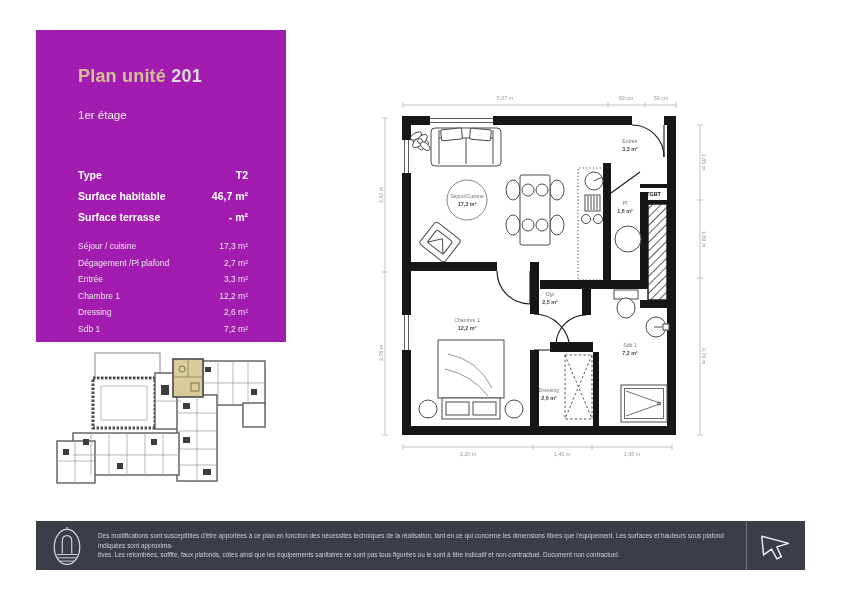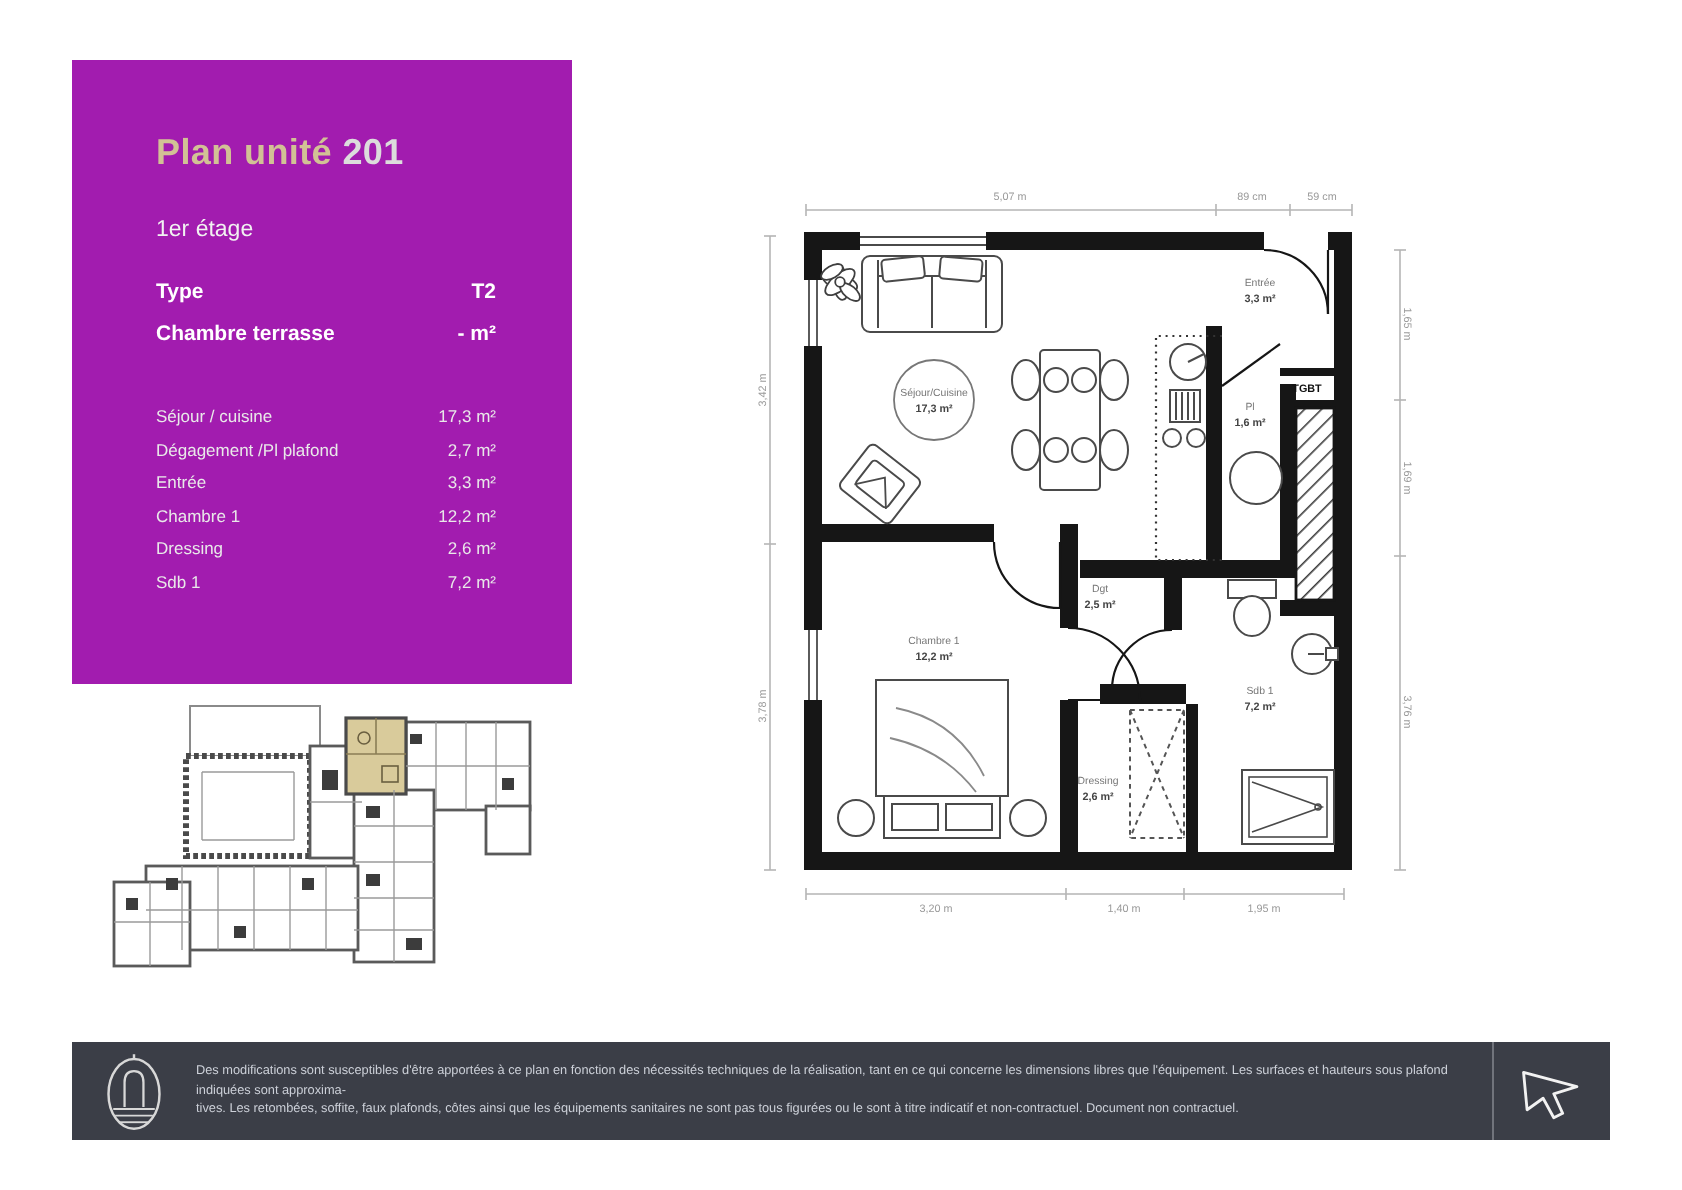--- a/index.html
+++ b/index.html
@@ -5,24 +5,24 @@
   * { margin:0; padding:0; box-sizing:border-box; }
   html,body { width:841px; height:595px; }
   body { background:#ffffff; font-family:"Liberation Sans", sans-serif; position:relative; overflow:hidden; }
 
   
   .panel { position:absolute; left:36px; top:30px; width:250px; height:312px;
            background:#a21caf; color:#fff; padding:36px 38px 0 42px; }
   .title { font-size:18px; font-weight:bold; color:#dcdcdc; letter-spacing:.2px; }
   .title .accent { color:#d2c195; }
   .subtitle { font-size:11.5px; margin-top:22px; color:#f1f1f1; }
-  .summary { margin-top:15px; }
+  .summary { margin-top:44px; }
   .sum-row { display:flex; justify-content:space-between; font-weight:bold;
              font-size:10.5px; line-height:21px; }
-  .rooms { margin-top:22px; }
+  .rooms { margin-top:10px; }
   .room-row { display:flex; justify-content:space-between; font-size:8.5px;
               line-height:16.5px; color:#e9e9e9; }
 
   
   .thumb { position:absolute; left:55px; top:345px; }
 
   
   .plan { position:absolute; left:378px; top:88px; }
   .room-name { font-size:5.2px; fill:#777; }
   .room-area { font-size:5.4px; fill:#444; font-weight:bold; }
@@ -49,21 +49,25 @@
     <span>201</span>
   </h1>
   <div class="subtitle">1er étage</div>
 
   <div class="summary">
     <div class="sum-row">
       <span>Type</span>
       <span>T2</span>
     </div>
     <div class="sum-row">
-      <span>Chambre terrasse</span>
+      <span>Surface habitable</span>
+      <span>46,7 m²</span>
+    </div>
+    <div class="sum-row">
+      <span>Surface terrasse</span>
       <span>- m²</span>
     </div>
   </div>
 
   <div class="rooms">
     <div class="room-row">
       <span>Séjour / cuisine</span>
       <span>17,3 m²</span>
     </div>
     <div class="room-row">

